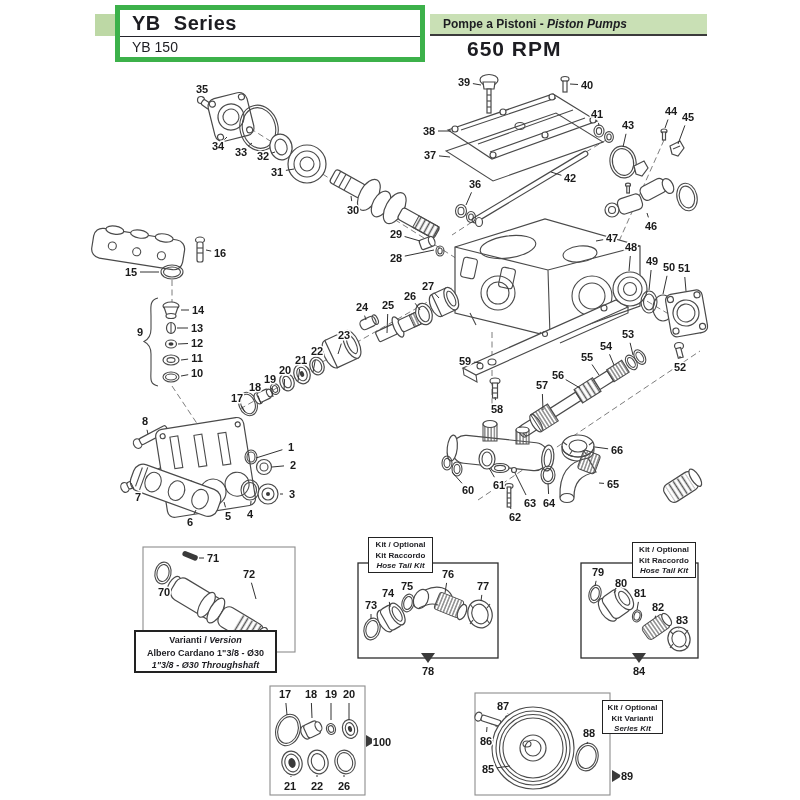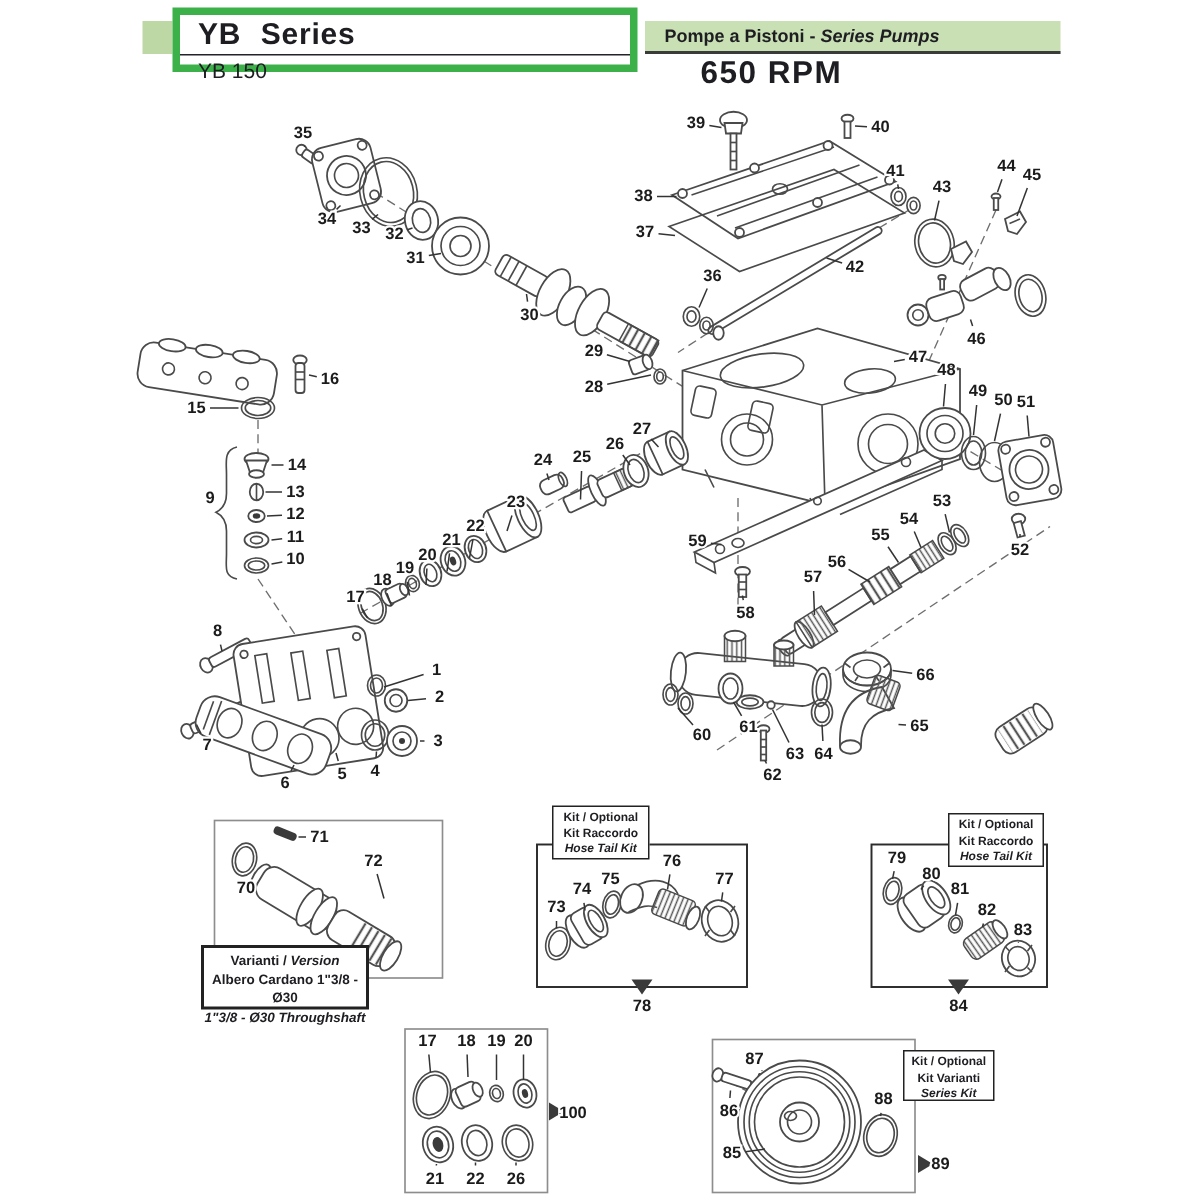--- a/index.html
+++ b/index.html
@@ -1,31 +1,31 @@
 <!DOCTYPE html>
 <html><head>
 <meta charset="utf-8">
 <style>
   html,body{margin:0;padding:0;}
   body{width:800px;height:800px;position:relative;background:#fff;
        font-family:"Liberation Sans",sans-serif;color:#1d1d22;overflow:hidden;}
   .abs{position:absolute;box-sizing:border-box;}
   
   .accent-square{left:95px;top:14px;width:27px;height:22px;background:#bdd8a5;}
-  .title-box{left:115px;top:5px;width:310px;height:43px;border:5px solid #3cb14a;background:#fff;z-index:3;}
+  .title-box{left:115px;top:5px;width:310px;height:57px;border:5px solid #3cb14a;background:#fff;z-index:3;}
   .series-title{font-size:20px;font-weight:bold;letter-spacing:.5px;word-spacing:7px;
                 padding:1px 0 1px 12px;border-bottom:1.5px solid #23232b;line-height:24px;}
   .model{font-size:14px;font-weight:normal;padding:2px 0 0 12px;}
   .band{left:430px;top:14px;width:277px;height:22px;background:#c9e0b5;border-bottom:2px solid #3b3b3b;
         font-size:12px;font-weight:bold;line-height:20px;padding-left:13px;z-index:3;}
   .band .it{font-style:italic;}
   .rpm{left:443px;top:37px;font-size:21px;font-weight:bold;letter-spacing:1px;z-index:3;margin-left:24px;}
   
   .txtbox{background:#fff;border:1.5px solid #222;text-align:center;z-index:4;}
-  .variant-box{left:134px;top:630px;width:112px;height:43px;border-width:2px;
+  .variant-box{left:134px;top:630px;width:143px;height:43px;border-width:2px;
                font-size:9px;font-weight:bold;line-height:12.5px;padding-top:2px;}
   .kitbox{font-size:8px;font-weight:bold;line-height:10.5px;padding-top:2px;}
   .kit1-box{left:368px;top:537px;width:65px;height:36px;}
   .kit2-box{left:632px;top:542px;width:64px;height:36px;}
   .pulley-box{left:602px;top:700px;width:61px;height:34px;}
   .itl{font-style:italic;}
   
   svg{position:absolute;left:0;top:0;z-index:1;}
   .p{fill:#fff;stroke:#4a4a4a;stroke-width:1.2;}
   .ln{fill:none;stroke:#4a4a4a;stroke-width:1.1;}
@@ -38,21 +38,21 @@
   .leader{stroke:#333;stroke-width:1;}
 </style>
 </head>
 <body>
 
 <div class="abs accent-square"></div>
 <div class="abs title-box">
   <div class="series-title">YB Series</div>
   <div class="model">YB 150</div>
 </div>
-<div class="abs band"><span>Pompe a Pistoni</span><span> - </span><span class="it">Series Pumps</span></div>
+<div class="abs band"><span>Pompe a Pistoni</span><span> - </span><span class="it">Piston Pumps</span></div>
 <div class="abs rpm">650 RPM</div>
 
 <svg width="800" height="800" viewBox="0 0 800 800">
   <defs>
     <pattern id="thr" width="3.2" height="12" patternUnits="userSpaceOnUse">
       <line x1="1.6" y1="0" x2="1.6" y2="12" stroke="#555" stroke-width="1"></line>
     </pattern>
     <pattern id="spl" width="5" height="14" patternUnits="userSpaceOnUse">
       <line x1="2.5" y1="0" x2="2.5" y2="14" stroke="#555" stroke-width="1.5"></line>
     </pattern>

